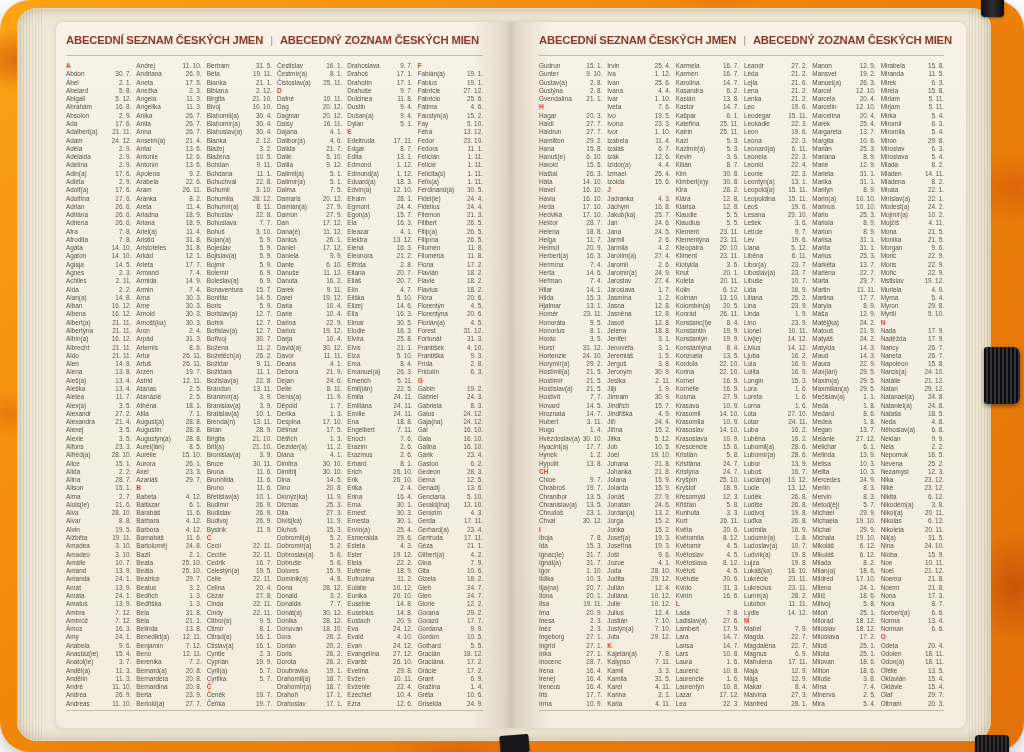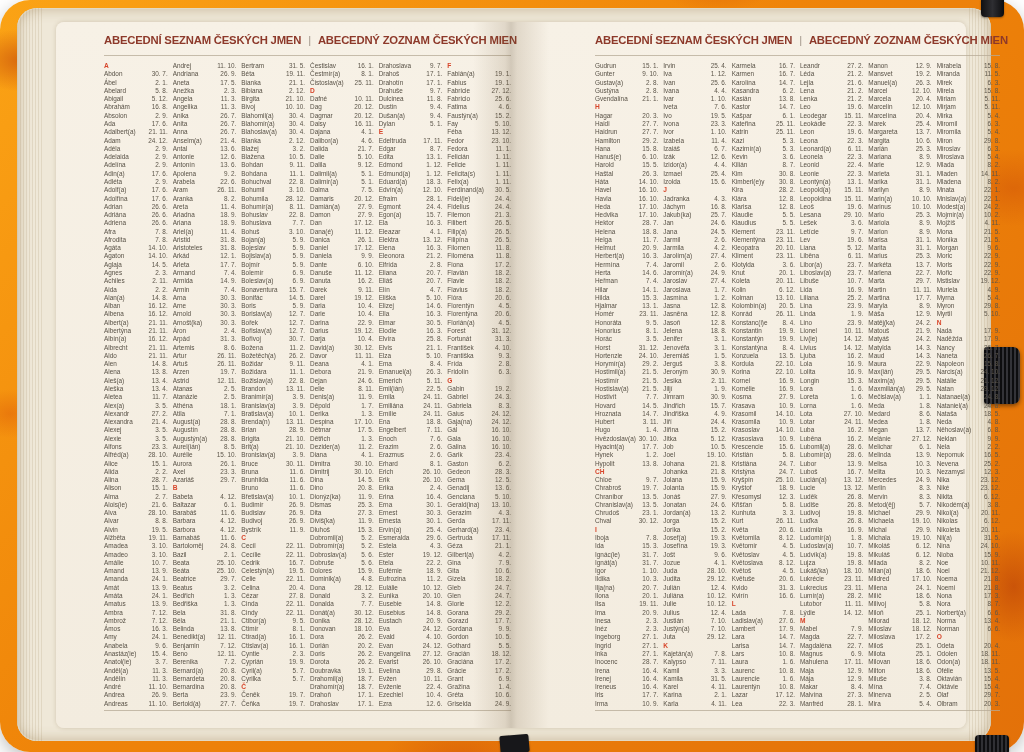--- a/index.html
+++ b/index.html
@@ -29,21 +29,21 @@
   .page-stack::after{content:"";position:absolute;right:0;top:0;bottom:0;width:22px;
     border-radius:0 20px 20px 0;
     background:repeating-linear-gradient(90deg, rgba(150,125,80,.16) 0 1px, transparent 1px 3px);}
   .sheet{position:absolute;left:56px;top:22px;right:58px;bottom:24px;border-radius:8px;
     background:linear-gradient(180deg,#f7f1e6,#f3ecdf);display:flex;
     box-shadow:0 0 4px rgba(120,95,55,.25);}
   .gutter{position:absolute;left:50%;top:0;bottom:0;width:76px;margin-left:-38px;
     background:linear-gradient(90deg, rgba(110,85,50,0) 0%, rgba(110,85,50,.16) 42%,
       rgba(90,70,40,.24) 50%, rgba(110,85,50,.16) 58%, rgba(110,85,50,0) 100%);
     pointer-events:none;z-index:3;}
-  .page{width:50%;height:100%;padding:12px 22px 0 20px;position:relative;z-index:2;margin-left:28px;}
+  .page{width:50%;height:100%;padding:12px 22px 0 10px;position:relative;z-index:2;}
   .page-left{padding-right:28px;}
   .page-right{padding-left:28px;}
   .page-header{display:flex;align-items:baseline;gap:7px;white-space:nowrap;
     font-weight:bold;font-size:11.3px;letter-spacing:-.2px;color:var(--header_red);}
   .h-sep{color:#a2978a;font-weight:normal;}
   .rule{height:1px;background:var(--rule_gray);opacity:.75;}
   .top-rule{margin-top:9px;}
   .bottom-rule{margin-top:2px;}
   .cols{display:flex;gap:5px;margin-top:6px;height:646px;overflow:hidden;}
   .col{flex:1 1 0;overflow:hidden;}

